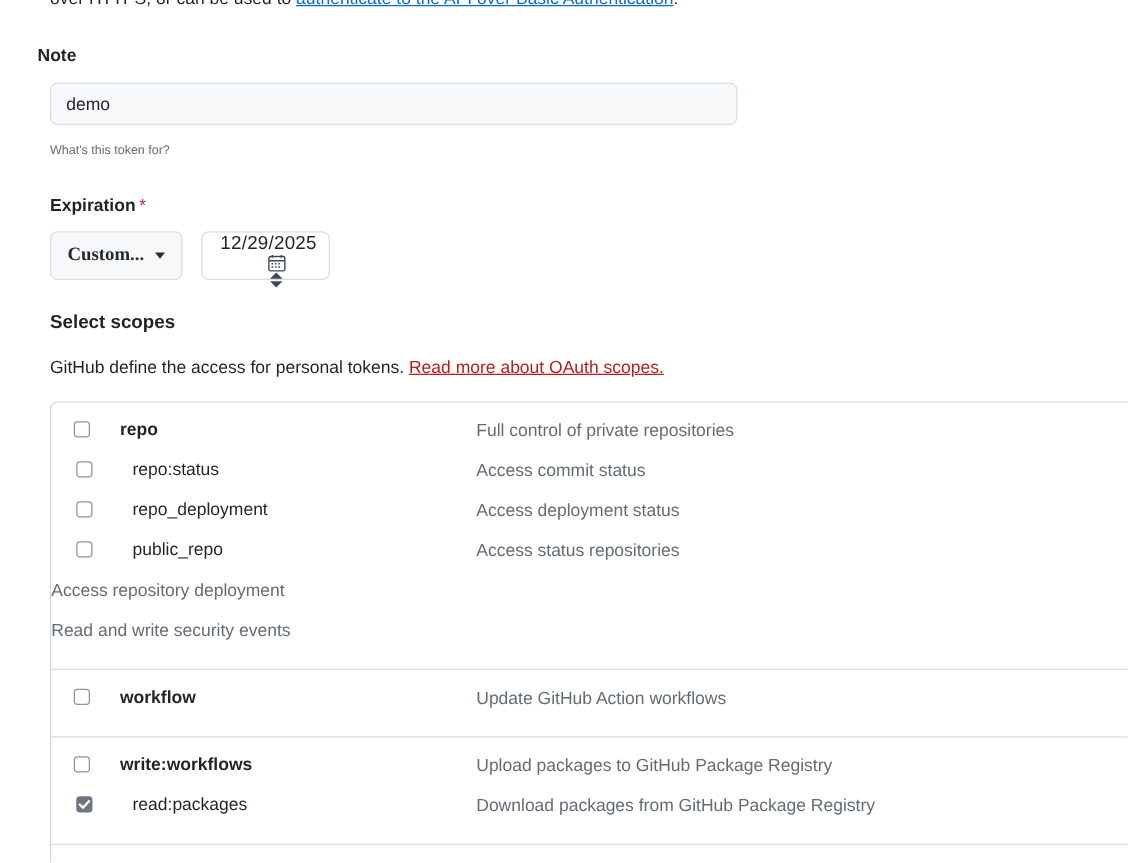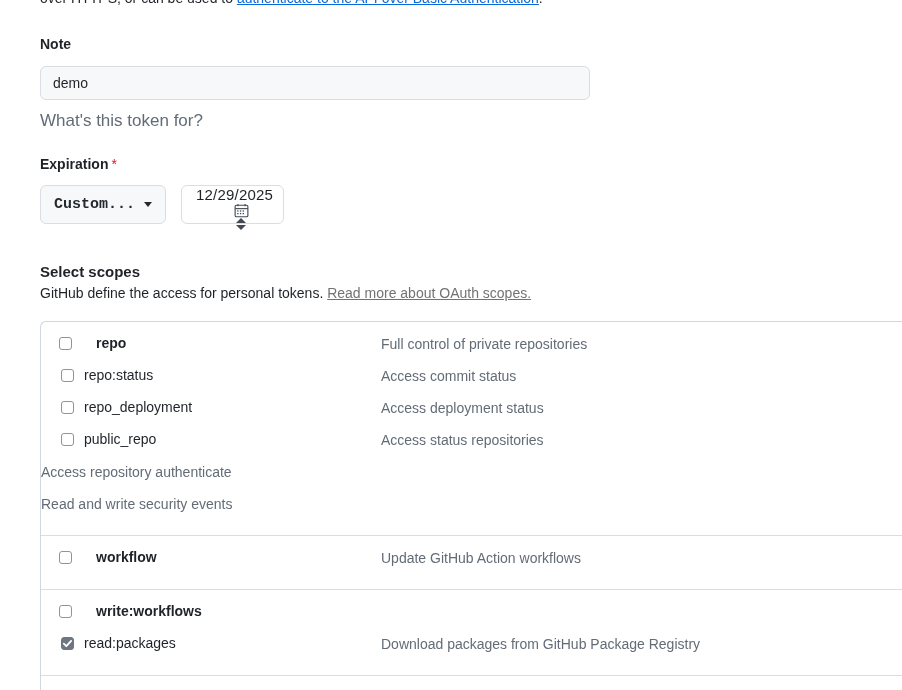--- a/index.html
+++ b/index.html
@@ -49,21 +49,21 @@
     line-height: 18px;
   }
   .req-star {
     color: #cf222e;
     font-weight: normal;
     margin-left: 3px;
   }
 
   .note-label {
     position: absolute;
-    left: 40px;
+    left: 30px;
     top: 35px;
     text-align: center;
   }
 
   .note-input {
     position: absolute;
     left: 40px;
     top: 66px;
     width: 550px;
     height: 34px;
@@ -75,21 +75,21 @@
     background: #f6f8fa;
     border: 1px solid #d8dee4;
     border-radius: 6px;
     outline: none;
   }
 
   .note-hint {
     position: absolute;
     left: 40px;
     top: 113px;
-    font-size: 17px;
+    font-size: 10px;
     color: #636c76;
     line-height: 16px;
   }
 
   .exp-label {
     position: absolute;
     left: 40px;
     top: 155px;
   }
 
@@ -106,21 +106,21 @@
   .select-btn {
     display: inline-flex;
     align-items: center;
     gap: 9px;
     height: 39px;
     box-sizing: border-box;
     padding: 0 13px;
     background: #f6f8fa;
     border: 1px solid #d8dee4;
     border-radius: 6px;
-    font-family: Liberation Mono, monospace;
+    font-family: Liberation Serif, serif;
     font-size: 15px;
     font-weight: bold;
     color: #24292f;
     cursor: pointer;
   }
   .caret {
     width: 0;
     height: 0;
     border-left: 4.5px solid transparent;
     border-right: 4.5px solid transparent;
@@ -170,35 +170,35 @@
     width: 0; height: 0;
     border-left: 5px solid transparent;
     border-right: 5px solid transparent;
     border-top: 5px solid #424a53;
   }
 
   
   .scopes-title {
     position: absolute;
     left: 40px;
-    top: 263px;
+    top: 249px;
     font-size: 15px;
     font-weight: bold;
     color: #1f2328;
   }
   .scopes-desc {
     position: absolute;
     left: 40px;
     top: 284px;
     font-size: 14px;
     color: #1f2328;
     line-height: 19px;
   }
   .scopes-desc a {
-    color: #737373;
+    color: #b91c1c;
     text-decoration: underline;
   }
 
   
   .scopes-panel {
     position: absolute;
     left: 40px;
     top: 321px;
     width: 900px;            
     border: 1px solid #d0d7de;
@@ -216,20 +216,21 @@
     padding: 11px 0 10px 0;
   }
 
   .scope-row {
     display: flex;
     align-items: flex-start;
     height: 32px;
   }
   .scope-row.child .scope-name-cell {
     padding-left: 20px;
+    gap: 22px;
   }
 
   .scope-name-cell {
     width: 340px;
     box-sizing: border-box;
     display: flex;
     align-items: center;
     padding-left: 18px;
     flex: 0 0 auto;
   }
@@ -356,41 +357,42 @@
           <div class="scope-desc">Access deployment status</div>
         </div>
         <div class="scope-row child">
           <div class="scope-name-cell">
             <span class="cb"></span>
             <span class="scope-name">public_repo</span>
           </div>
           <div class="scope-desc">Access status repositories</div>
         </div>
         <div class="scope-row child">
-          <div class="scope-desc">Access repository authenticate</div>
+          <div class="scope-desc">Access repository deployment</div>
         </div>
         <div class="scope-row child">
           <div class="scope-desc">Read and write security events</div>
         </div>
       </div>
       <div class="scope-group">
         <div class="scope-row">
           <div class="scope-name-cell">
             <span class="cb"></span>
             <span class="scope-name bold">workflow</span>
           </div>
           <div class="scope-desc">Update GitHub Action workflows</div>
         </div>
       </div>
       <div class="scope-group">
         <div class="scope-row">
           <div class="scope-name-cell">
             <span class="cb"></span>
             <span class="scope-name bold">write:workflows</span>
           </div>
+          <div class="scope-desc">Upload packages to GitHub Package Registry</div>
         </div>
         <div class="scope-row child">
           <div class="scope-name-cell">
             <span class="cb checked">
               <svg class="tick" width="11" height="11" viewBox="0 0 12 12" aria-hidden="true">
                 <path d="M2 6.2 L4.7 8.9 L10 3.2" fill="none" stroke="#ffffff" stroke-width="2" stroke-linecap="round" stroke-linejoin="round"></path>
               </svg>
             </span>
             <span class="scope-name">read:packages</span>
           </div>

